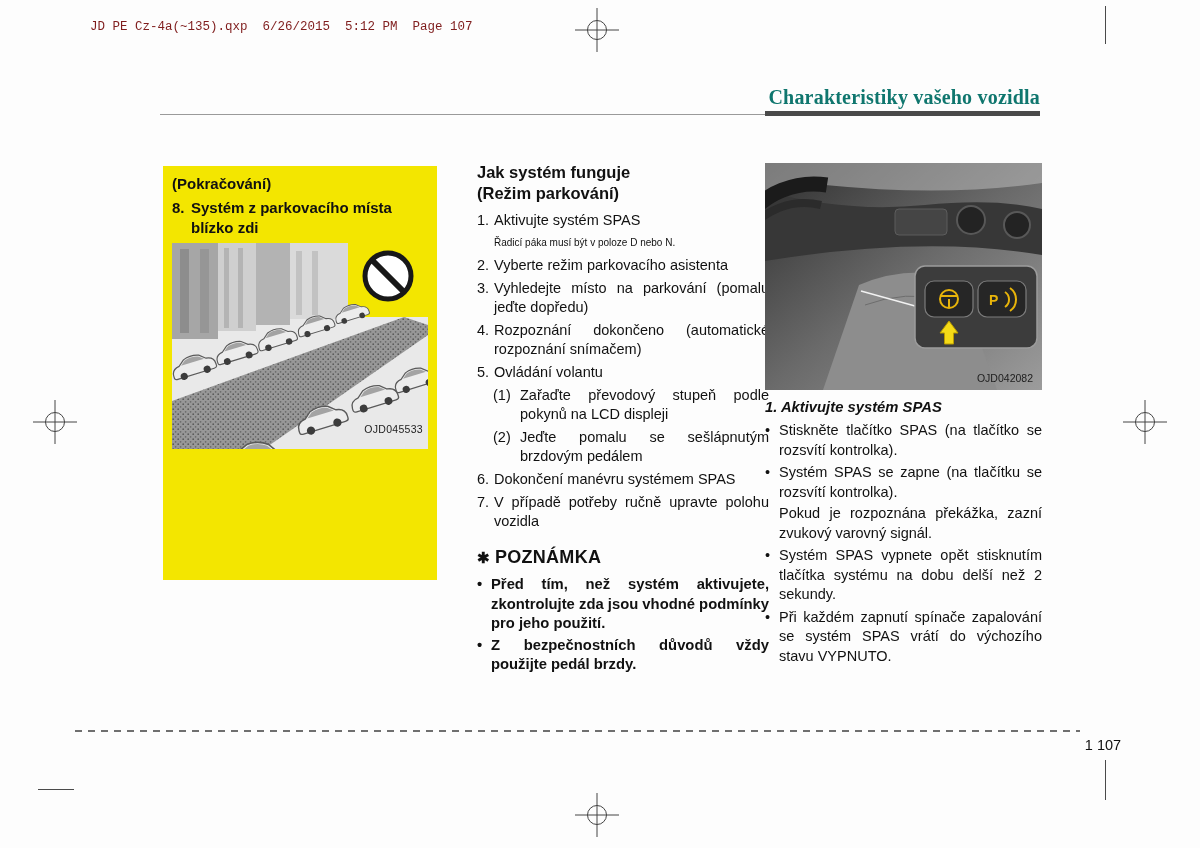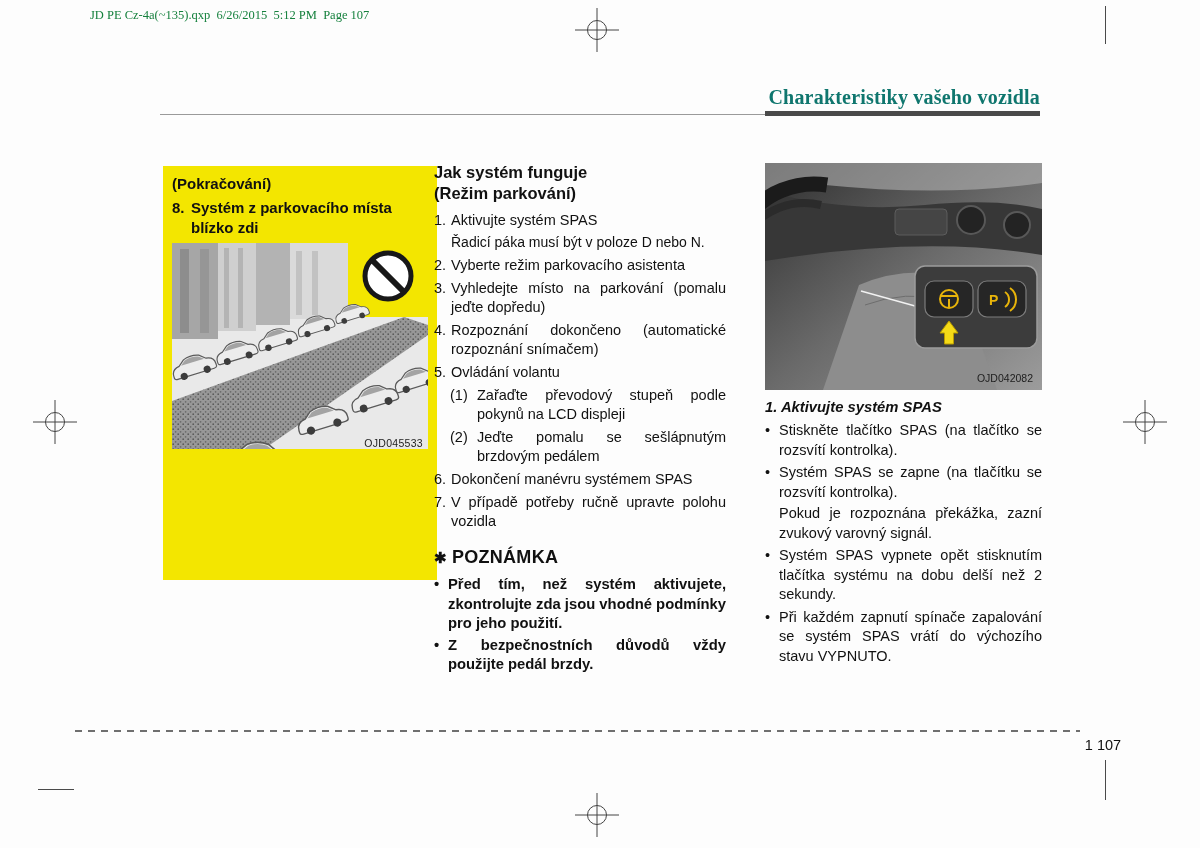--- a/index.html
+++ b/index.html
@@ -2,51 +2,51 @@
 <html><head>
 <meta charset="utf-8">
 <style>
   * { margin:0; padding:0; box-sizing:border-box; }
   html,body { background:#fff; }
   body { width:1200px; height:848px; position:relative; font-family:"Liberation Sans",sans-serif; color:#111; overflow:hidden; }
 
   .page { position:absolute; inset:0; background:#fdfdfd; }
 
   
-  .print-header { position:absolute; left:90px; top:8px; font-family:Liberation Serif, serif; font-size:12.5px; color:#15803d; white-space:pre; }
+  .print-header { position:absolute; left:90px; top:20px; font-family:Liberation Mono, monospace; font-size:12.5px; color:#7f1d1d; white-space:pre; }
 
   
   .regmark { position:absolute; width:44px; height:44px; }
 
   .trimline { position:absolute; background:#4a4a4a; }
 
   
   .chapter-header { position:absolute; top:86px; right:160px; font-family:"Liberation Serif",serif; font-size:20px; font-weight:600; color:#0f766e; letter-spacing:0.2px; }
   .rule-thin  { position:absolute; left:160px; top:114px; width:880px; height:1px; background:#9a9a9a; }
   .rule-thick { position:absolute; left:765px; top:111px; width:275px; height:5px; background:#4a4a4a; }
 
   
   .yellow-box { position:absolute; left:163px; top:166px; width:274px; height:414px; background:#f3e600; padding:8px 14px 6px 9px; }
   .pokrac { font-weight:bold; font-size:15px; line-height:20px; margin-bottom:4px; }
   .item8 { display:flex; font-weight:bold; font-size:15px; line-height:20px; margin-bottom:5px; }
   .item8 .mk { width:19px; flex:none; }
   .park-img-wrap { position:relative; width:256px; height:206px; margin:0 auto 6px auto; overflow:hidden; }
-  .img-caption { position:absolute; right:5px; bottom:0; font-size:10.5px; color:#1d1d1d; letter-spacing:0.3px; }
+  .img-caption { position:absolute; right:5px; bottom:14px; font-size:10.5px; color:#1d1d1d; letter-spacing:0.3px; }
   .warning-text { font-weight:bold; font-size:15px; line-height:19.8px; text-align:justify; margin-top:6px; }
 
   
-  .mid-col { position:absolute; left:434px; top:162px; width:292px; }
+  .mid-col { position:absolute; left:477px; top:162px; width:292px; }
   .mid-head { font-size:16.5px; font-weight:bold; line-height:21px; }
   .steps { margin-top:7px; }
   .step { display:flex; font-size:14.5px; line-height:19px; margin-bottom:4px; }
   .step .mk { width:17px; flex:none; }
   .step .tx { flex:1; text-align:justify; }
   .step.sub { padding-left:16px; }
   .step.sub .mk { width:27px; }
-  .step-detail { font-size:14px; line-height:19px; padding-left:17px; text-align:justify; margin:-1px 0 4px 0; }
+  .step-detail { font-size:10px; line-height:19px; padding-left:17px; text-align:justify; margin:-1px 0 4px 0; }
 
   .note-block { margin-top:16px; font-family:Liberation Sans, sans-serif; }
   .note-head { font-size:18px; font-weight:bold; letter-spacing:0.3px; margin-bottom:7px; }
   .note-head .ast { font-size:15px; margin-right:5px; }
   .note-bullet { display:flex; font-size:14.8px; font-weight:bold; line-height:19.5px; margin-bottom:2px; }
   .note-bullet .mk { width:14px; flex:none; }
   .note-bullet .tx { flex:1; text-align:justify; }
 
   
   .right-col { position:absolute; left:765px; top:163px; width:277px; }

